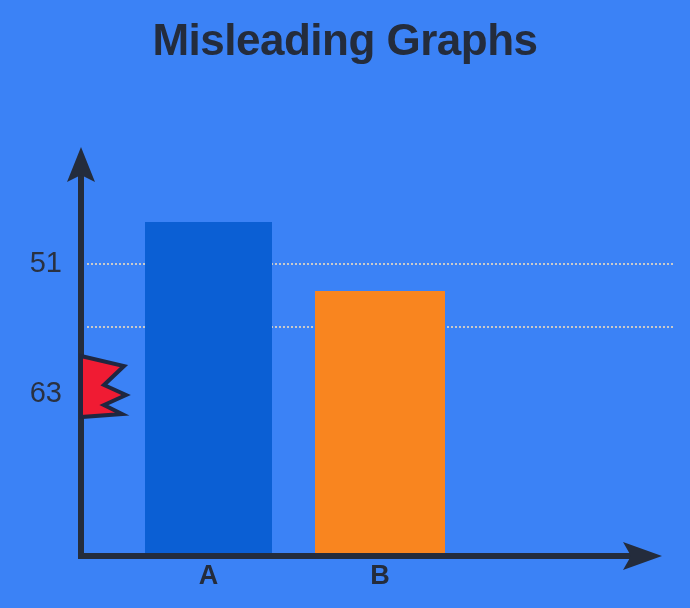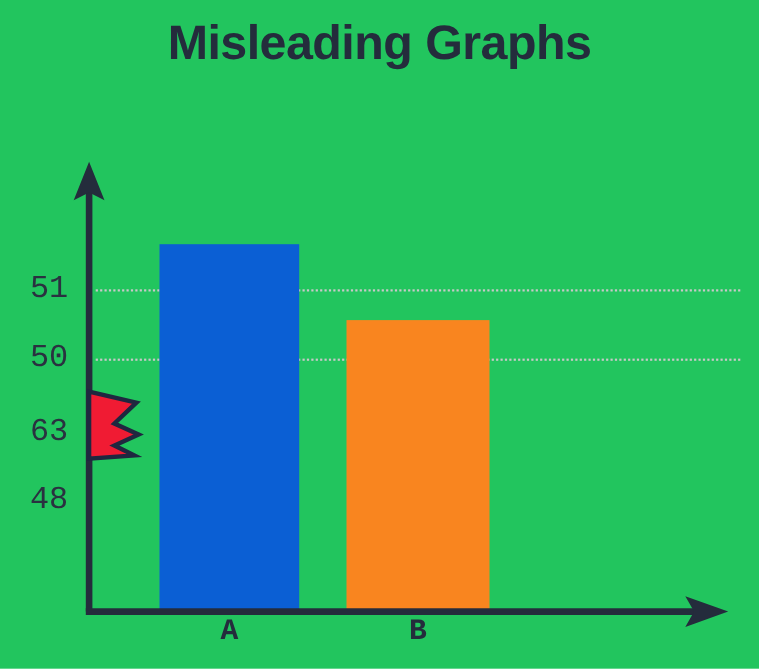--- a/index.html
+++ b/index.html
@@ -10,21 +10,21 @@
     width: 690px;
     height: 608px;
     background: #fcfcfc;
     font-family: "Liberation Sans", sans-serif;
     overflow: hidden;
   }
   #page {
     position: relative;
     width: 690px;
     height: 608px;
-    background: #22c55e;
+    background: #3b82f6;
   }
   
   #chart-title {
     position: absolute;
     left: 0;
     top: 16px;
     width: 690px;
     text-align: center;
     font-size: 44px;
     font-weight: bold;
@@ -32,21 +32,20 @@
     letter-spacing: -0.5px;
     line-height: 1.1;
   }
   
   #plot {
     position: absolute;
     left: 0;
     top: 0;
     width: 690px;
     height: 608px;
-    font-family: Liberation Mono, monospace;
   }
   .gridline {
     position: absolute;
     left: 82px;
     width: 591px;
     height: 0;
     border-top: 2px dotted #c9c9c9;
   }
   .ytick-label {
     position: absolute;
@@ -99,23 +98,21 @@
 <div id="page">
 
   <div id="chart-title">Misleading Graphs</div>
 
   <div id="plot">
 
     <div class="gridline" style="top:263px;"></div>
     <div class="gridline" style="top:326px;"></div>
 
     <div class="ytick-label" style="top:248px; width:58px; left:4px; right:auto;">51</div>
-    <div class="ytick-label" style="top:311px; width:58px; left:4px; right:auto;">50</div>
     <div class="ytick-label" style="top:378px; width:58px; left:4px; right:auto;">63</div>
-    <div class="ytick-label" style="top:440px; width:58px; left:4px; right:auto;">48</div>
 
     <div id="bar-a" class="bar" style="height: 333.95px; bottom: 52px; background: rgb(11, 95, 212);"></div>
     <div id="bar-b" class="bar" style="height: 264.65px; bottom: 52px; background: rgb(249, 133, 31);"></div>
 
     <svg id="axes-svg" viewBox="0 0 690 608" xmlns="http://www.w3.org/2000/svg">
 
       <line x1="81" y1="556" x2="81" y2="164" stroke="#242c3c" stroke-width="6"></line>
 
       <polygon points="81,147 95,182 81,175 67,182" fill="#242c3c"></polygon>
 

